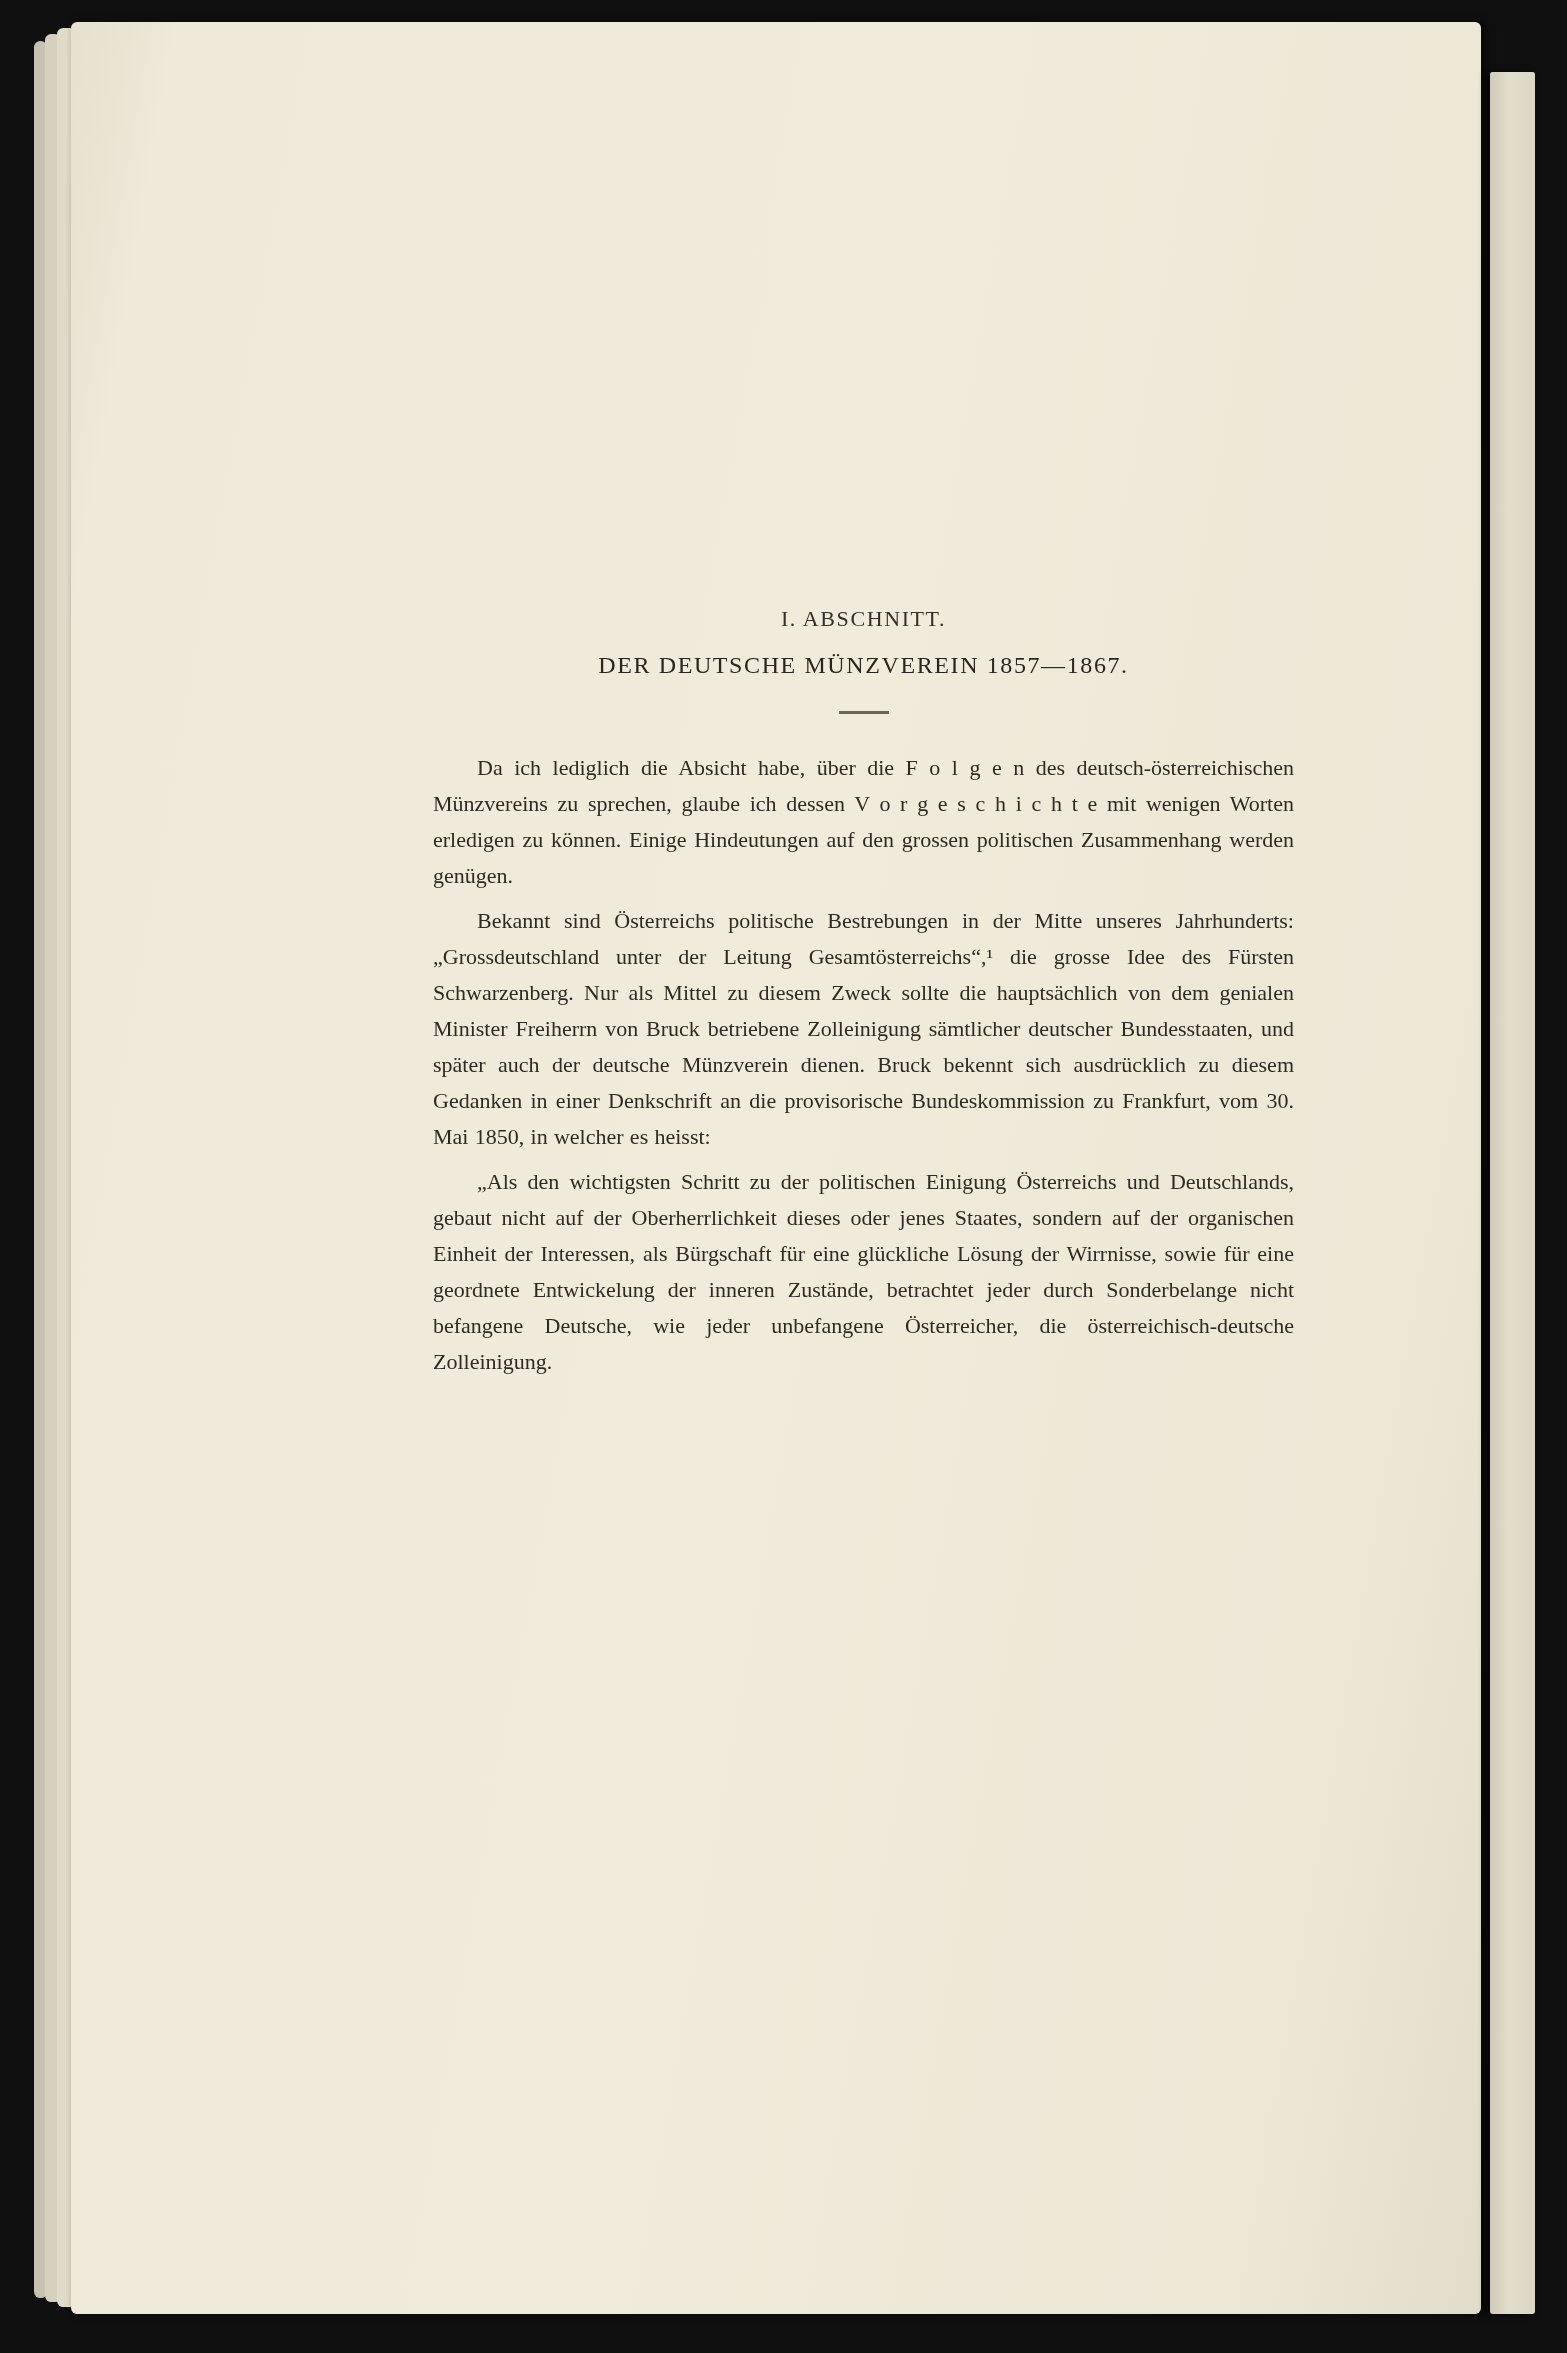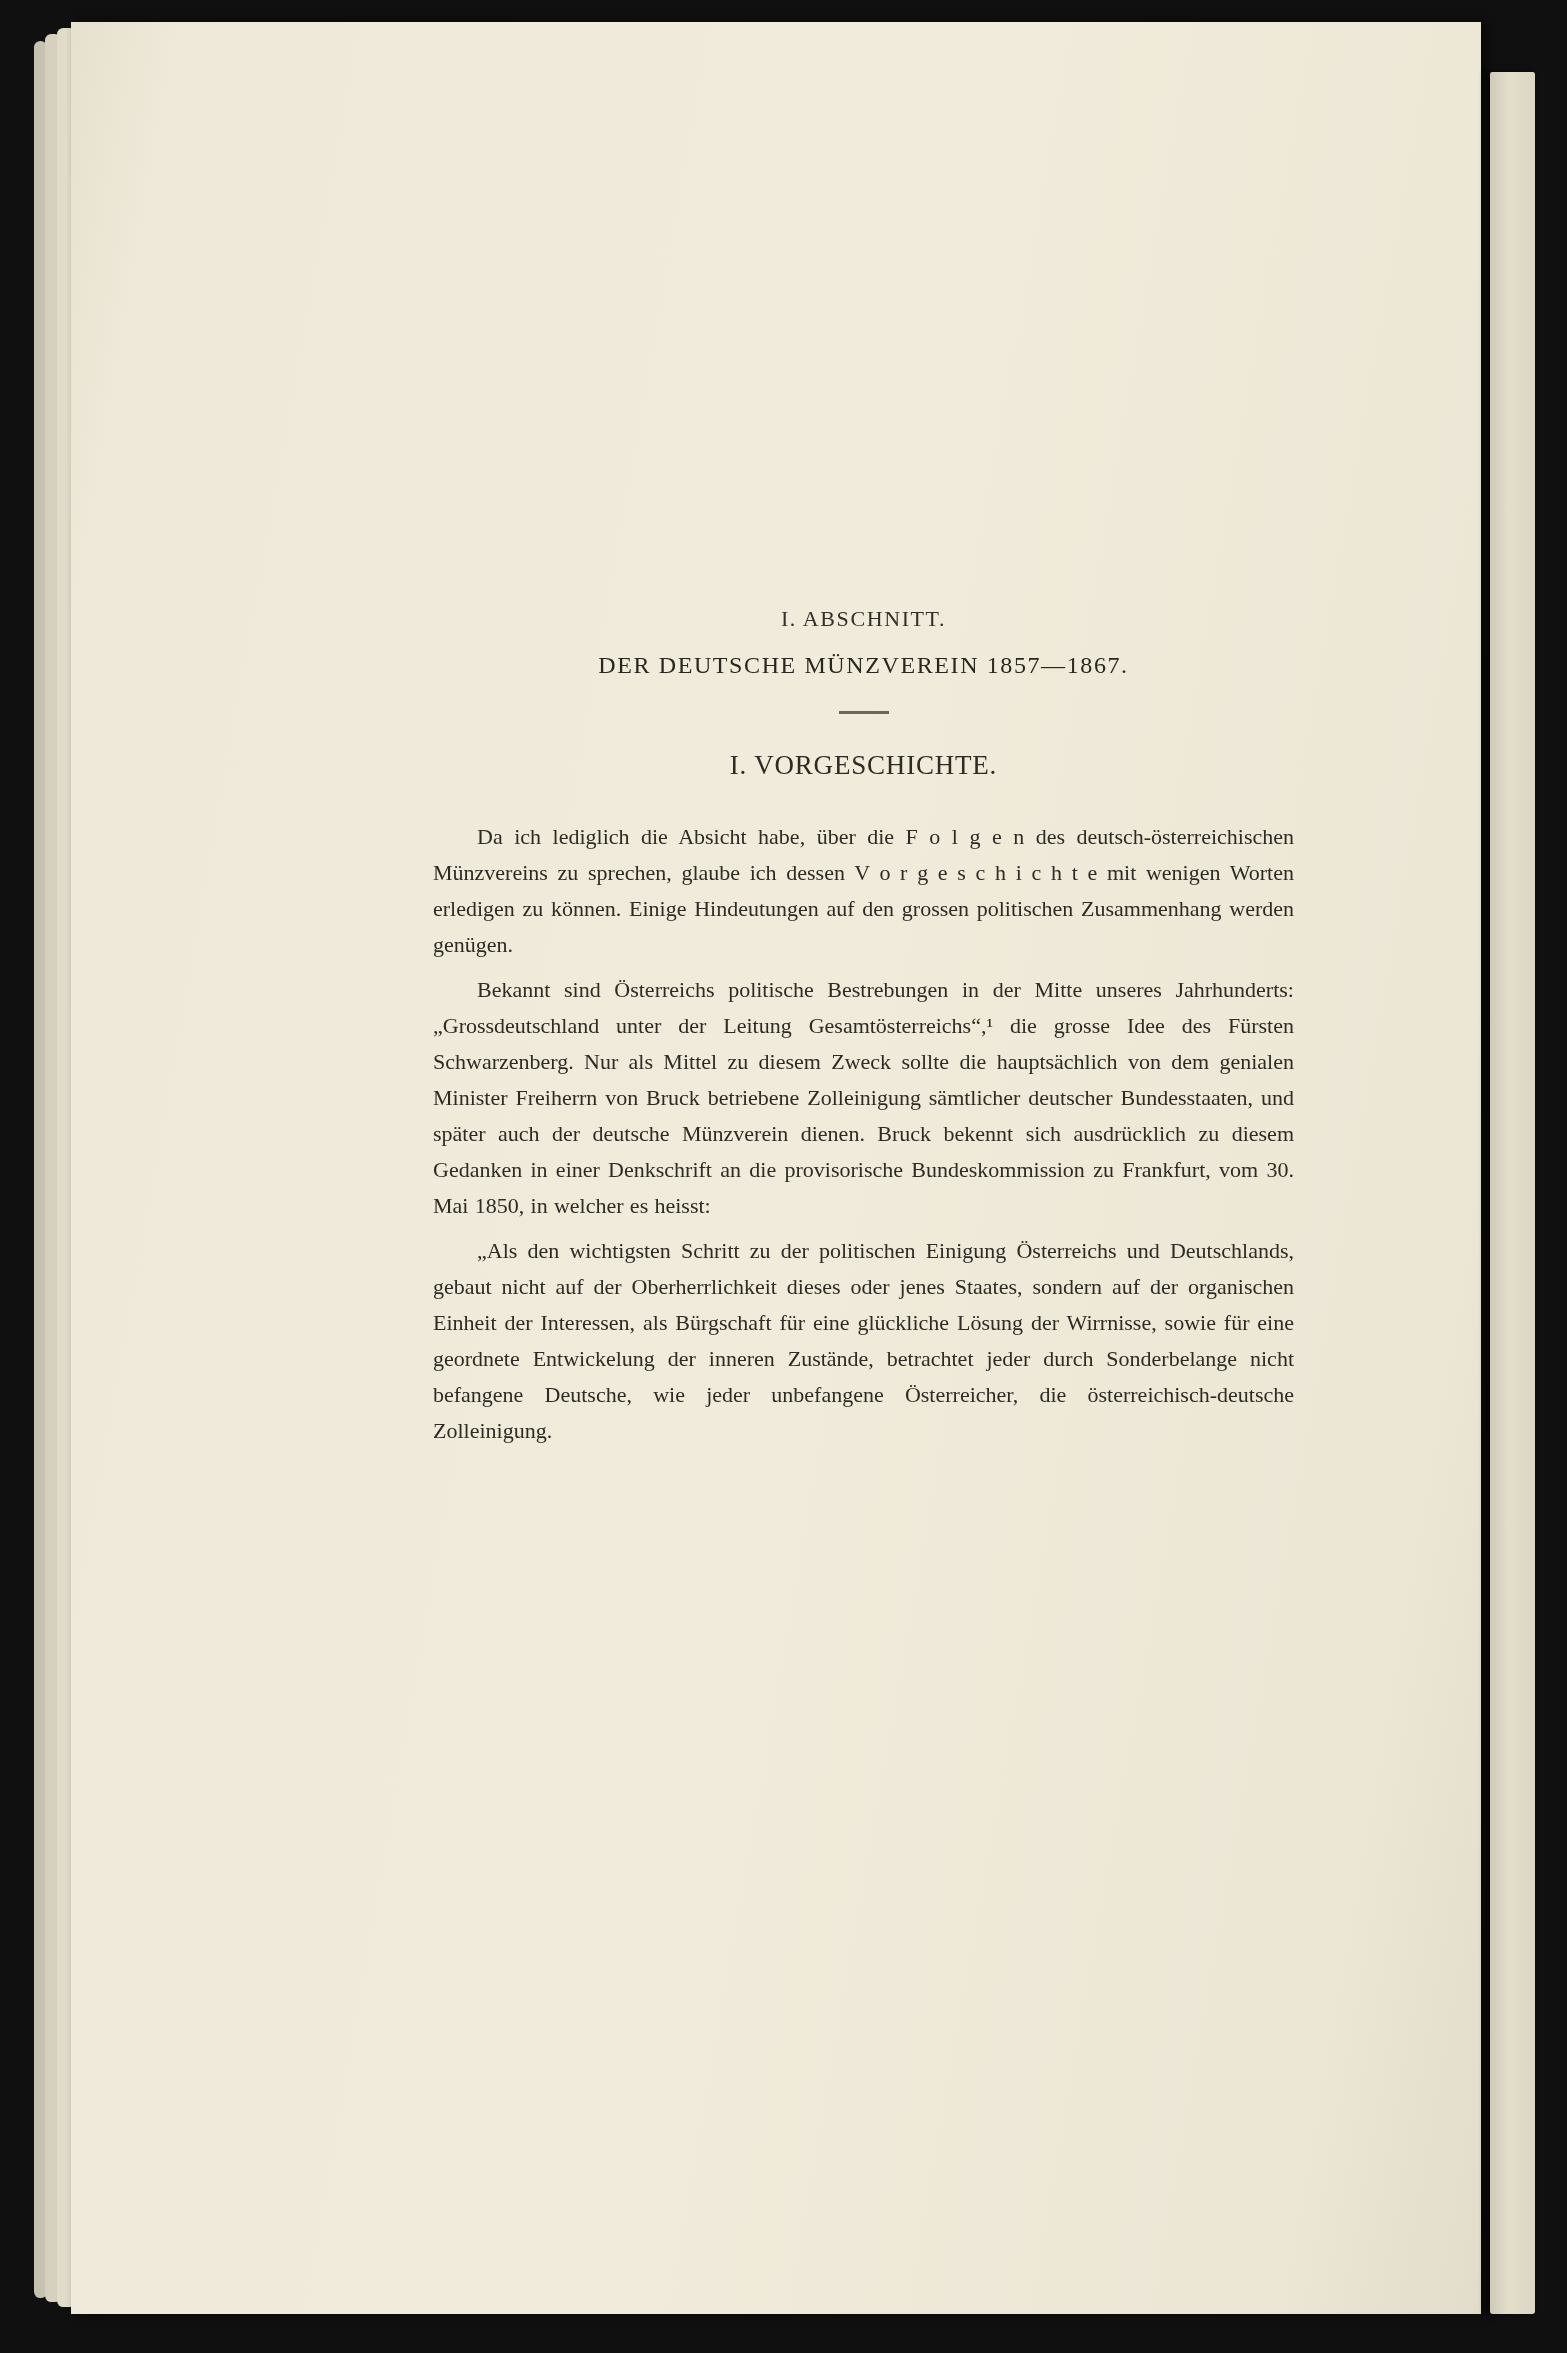--- a/index.html
+++ b/index.html
@@ -31,21 +31,21 @@
     top: 22px;
     width: 1410px;
     height: 2292px;
     background: linear-gradient(100deg,
       #e6e1ce 0%,
       #eeE9d8 6%,
       #f0ebda 50%,
       #ece7d5 88%,
       #e2ddca 100%);
     box-shadow: 4.7px 0 9.4px rgba(0,0,0,0.55);
-    border-radius: 0;
+    border-radius: 6px;
   }
 
   
   .next-page {
     position: absolute;
     left: 1490px;
     top: 72px;
     width: 45px;
     height: 2242px;
     background: linear-gradient(90deg, #cfcab8 0%, #e3deca 40%, #dcd7c4 100%);
@@ -123,21 +123,20 @@
 
 <div class="page">
   <div class="textblock">
 
     <div class="section-label">I. ABSCHNITT.</div>
 
     <h1 class="title">DER DEUTSCHE MÜNZVEREIN 1857—1867.</h1>
 
     <div class="divider"></div>
 
-    <h2 class="subsection">I. VORGESCHICHTE.</h2>
 
     <div class="body-text">
       <p>Da ich lediglich die Absicht habe, über die F o l g e n des deutsch-österreichischen Münzvereins zu sprechen, glaube ich dessen V o r g e s c h i c h t e mit wenigen Worten erledigen zu können. Einige Hindeutungen auf den grossen politischen Zusammenhang werden genügen.</p>
       <p>Bekannt sind Österreichs politische Bestrebungen in der Mitte unseres Jahrhunderts: „Grossdeutschland unter der Leitung Gesamtösterreichs“,¹ die grosse Idee des Fürsten Schwarzenberg. Nur als Mittel zu diesem Zweck sollte die hauptsächlich von dem genialen Minister Freiherrn von Bruck betriebene Zolleinigung sämtlicher deutscher Bundesstaaten, und später auch der deutsche Münzverein dienen. Bruck bekennt sich ausdrücklich zu diesem Gedanken in einer Denkschrift an die provisorische Bundeskommission zu Frankfurt, vom 30. Mai 1850, in welcher es heisst:</p>
       <p>„Als den wichtigsten Schritt zu der politischen Einigung Österreichs und Deutschlands, gebaut nicht auf der Oberherrlichkeit dieses oder jenes Staates, sondern auf der organischen Einheit der Interessen, als Bürgschaft für eine glückliche Lösung der Wirrnisse, sowie für eine geordnete Entwickelung der inneren Zustände, betrachtet jeder durch Sonderbelange nicht befangene Deutsche, wie jeder unbefangene Österreicher, die österreichisch-deutsche Zolleinigung.</p>
     </div>
 
 
   </div>
 </div>

